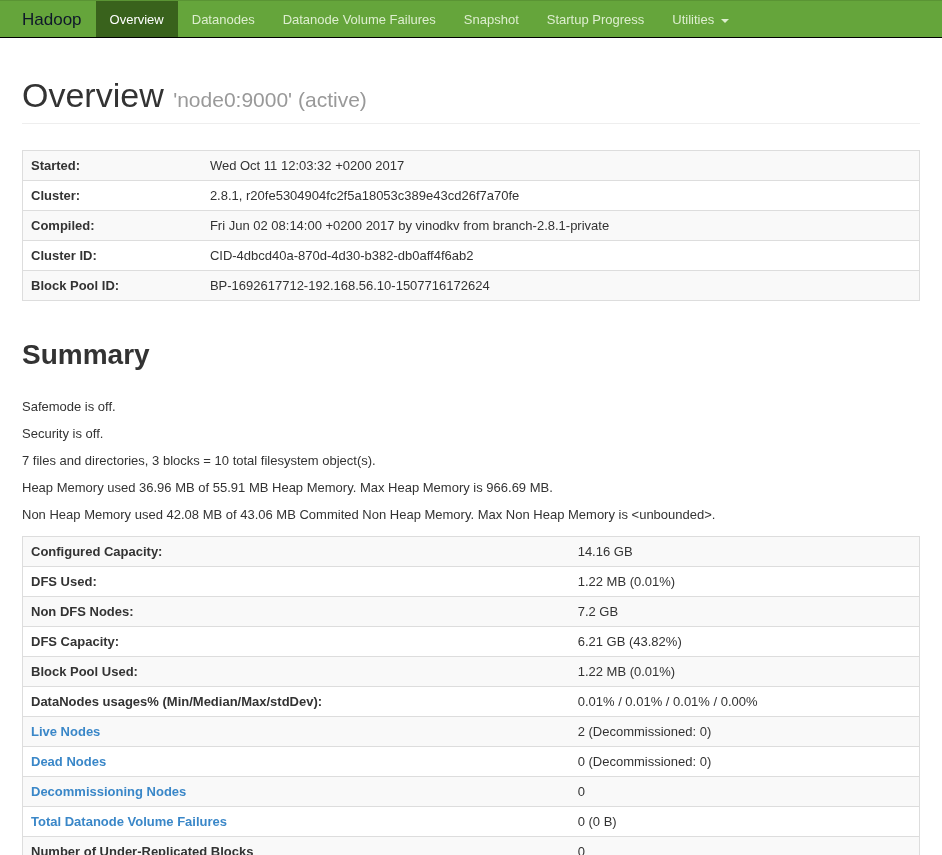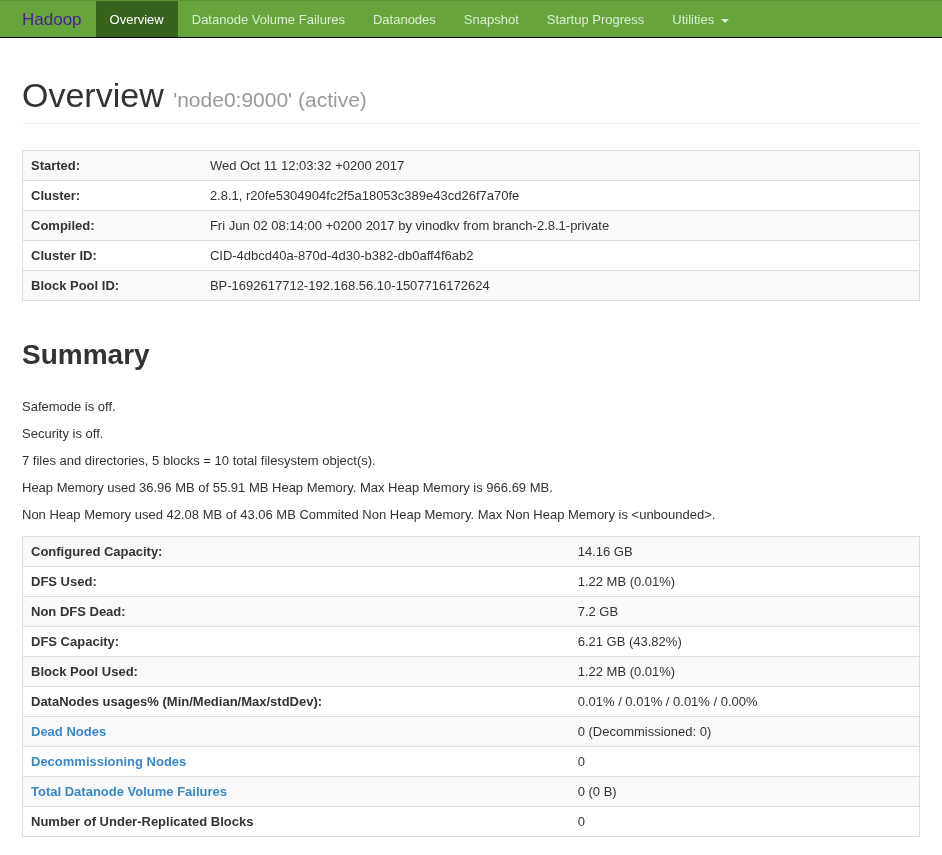--- a/index.html
+++ b/index.html
@@ -13,21 +13,21 @@
 .navbar {
   background: #65a53b;
   border-top: 1px solid #5a9434;
   border-bottom: 1px solid #000;
   height: 38px;
   display: flex;
   align-items: stretch;
   padding-left: 14px;
 }
 .navbar .brand {
-  color: #4c1d95;
+  color: #0f172a;
   font-size: 17px;
   padding: 9px 14px 16px 8px;
 }
 .navbar .nav-item {
   color: #ddeecf;
   font-size: 13px;
   padding: 11px 14px 0;
   cursor: pointer;
   position: relative;
 }
@@ -117,22 +117,22 @@
   font-weight: 700;
 }
 </style>
 </head>
 <body>
 
 <div class="navbar">
   <div class="brand">Hadoop</div>
   <div id="nav-items" style="display: contents;"></div>
 <div class="nav-item active">Overview</div>
+    <div class="nav-item">Datanodes</div>
     <div class="nav-item">Datanode Volume Failures</div>
-    <div class="nav-item">Datanodes</div>
     <div class="nav-item">Snapshot</div>
     <div class="nav-item">Startup Progress</div>
     <div class="nav-item">Utilities <span class="caret"></span></div>
   </div>
 
 <div class="container">
   <h1>
     <span>Overview</span>
     <small>'node0:9000' (active)</small>
   </h1>
@@ -160,50 +160,54 @@
           <td>BP-1692617712-192.168.56.10-1507716172624</td>
         </tr>
       </tbody>
   </table>
 
   <h2>Summary</h2>
 
   <div class="summary-lines" id="summary-lines">
       <p>Safemode is off.</p>
       <p>Security is off.</p>
-      <p>7 files and directories, 5 blocks = 10 total filesystem object(s).</p>
+      <p>7 files and directories, 3 blocks = 10 total filesystem object(s).</p>
       <p>Heap Memory used 36.96 MB of 55.91 MB Heap Memory. Max Heap Memory is 966.69 MB.</p>
       <p>Non Heap Memory used 42.08 MB of 43.06 MB Commited Non Heap Memory. Max Non Heap Memory is &lt;unbounded&gt;.</p>
     </div>
 
   <table class="summary-table">
     <tbody id="summary-rows">
         <tr>
           <th>Configured Capacity:</th>
           <td>14.16 GB</td>
         </tr>
         <tr>
           <th>DFS Used:</th>
           <td>1.22 MB (0.01%)</td>
         </tr>
         <tr>
-          <th>Non DFS Dead:</th>
+          <th>Non DFS Nodes:</th>
           <td>7.2 GB</td>
         </tr>
         <tr>
           <th>DFS Capacity:</th>
           <td>6.21 GB (43.82%)</td>
         </tr>
         <tr>
           <th>Block Pool Used:</th>
           <td>1.22 MB (0.01%)</td>
         </tr>
         <tr>
           <th>DataNodes usages% (Min/Median/Max/stdDev):</th>
           <td>0.01% / 0.01% / 0.01% / 0.00%</td>
+        </tr>
+        <tr>
+          <th><a href="#">Live Nodes</a></th>
+          <td>2 (Decommissioned: 0)</td>
         </tr>
         <tr>
           <th><a href="#">Dead Nodes</a></th>
           <td>0 (Decommissioned: 0)</td>
         </tr>
         <tr>
           <th><a href="#">Decommissioning Nodes</a></th>
           <td>0</td>
         </tr>
         <tr>

